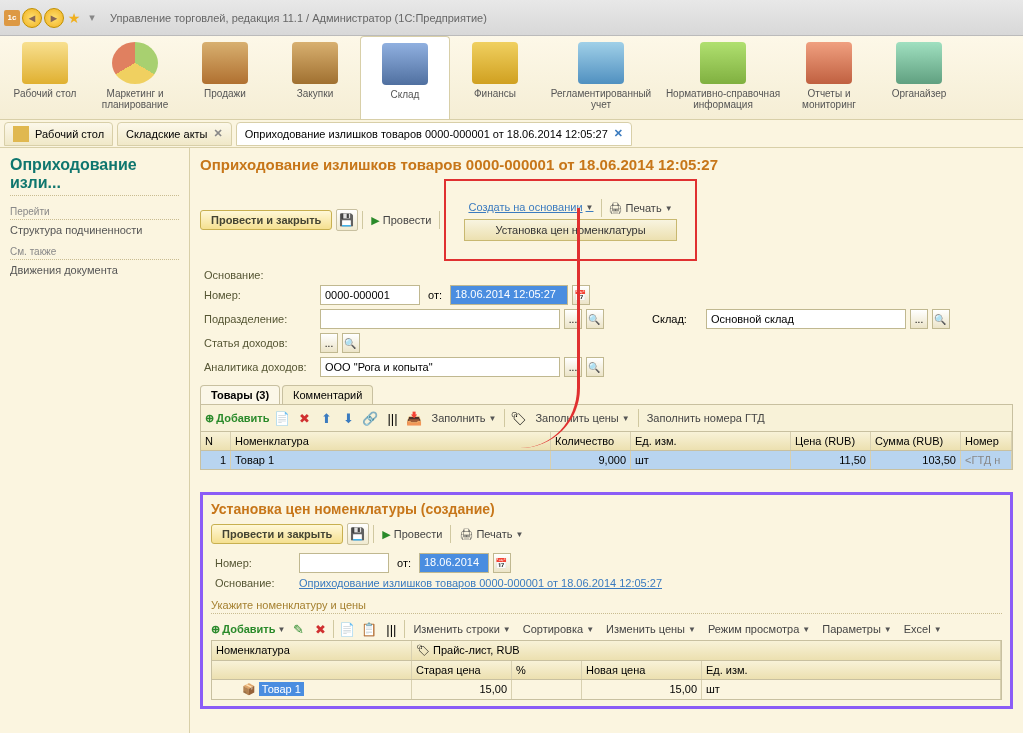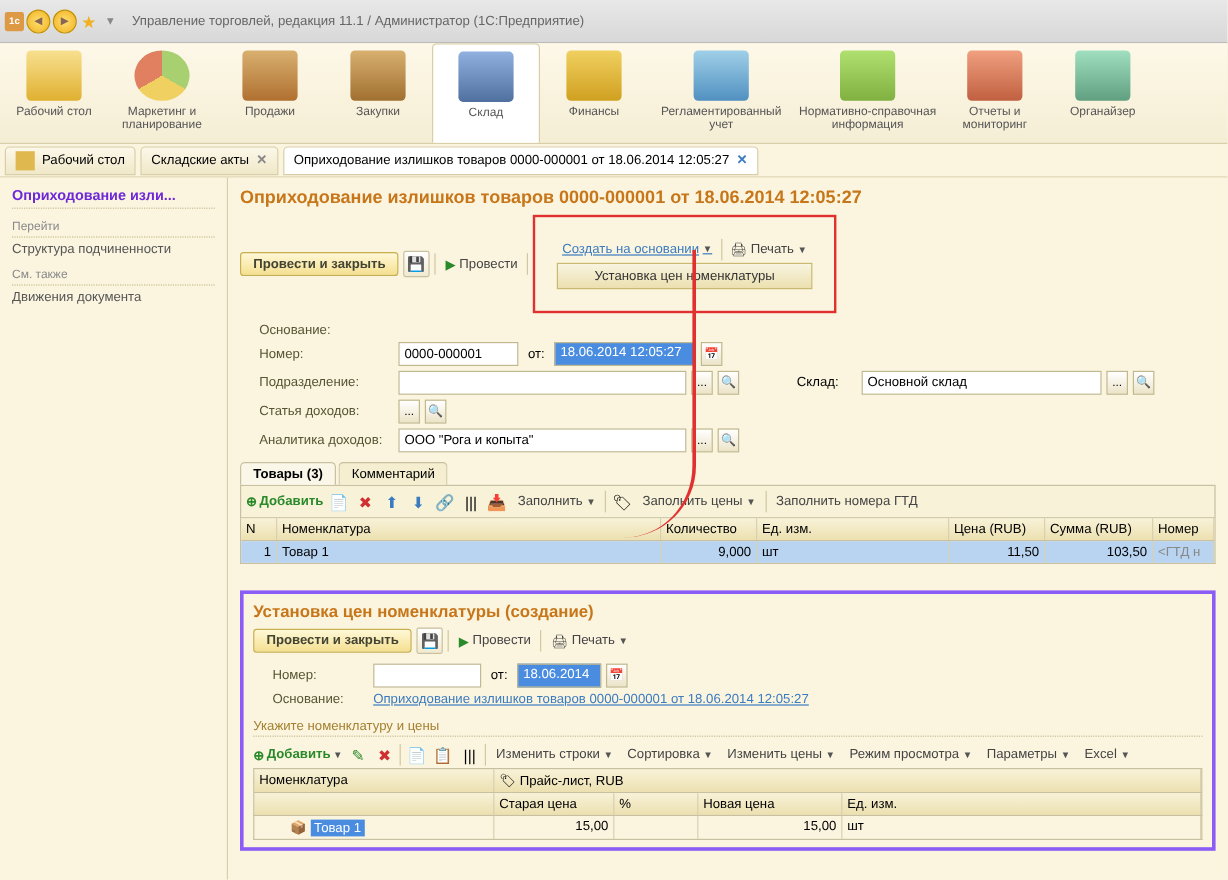--- a/index.html
+++ b/index.html
@@ -21,39 +21,39 @@
 
 .tabs { height: 28px; background: #fbf5e0; display: flex; align-items: center; padding: 0 4px; border-bottom: 1px solid #d8cfa8; gap: 4px; }
 .tab { height: 24px; background: linear-gradient(#fcf8ea,#f0e8c8); border: 1px solid #d8cfa8; border-radius: 4px 4px 0 0; display: flex; align-items: center; padding: 0 8px; gap: 6px; cursor: pointer; }
 .tab.active { background: #fff; }
 .tab-ico { width: 16px; height: 16px; }
 .tab-close { color: #888; font-weight: bold; cursor: pointer; }
 .tab-close.blue { color: #3b7bbf; }
 
 .workarea { display: flex; height: calc(100% - 138px); }
 .sidebar { width: 190px; background: #fbf5e0; border-right: 1px solid #d8cfa8; padding: 8px 10px; }
-.sb-head { color: #6d28d9; font-weight: bold; font-size: 12px; margin-bottom: 6px; border-bottom: 1px dotted #c9bc90; padding-bottom: 3px; }
+.sb-head { color: #0f766e; font-weight: bold; font-size: 16px; margin-bottom: 6px; border-bottom: 1px dotted #c9bc90; padding-bottom: 3px; }
 .sb-sect { margin-top: 10px; font-size: 10px; color: #888; border-bottom: 1px dotted #c9bc90; padding-bottom: 2px; }
 .sb-link { color: #555; margin: 4px 0; cursor: pointer; }
 
 .content { flex: 1; background: #fbf5e0; padding: 8px 10px; overflow: hidden; }
 .page-title { color: #c77619; font-weight: bold; font-size: 15px; margin-bottom: 6px; }
 
 .btnbar { display: flex; align-items: center; gap: 4px; margin-bottom: 8px; flex-wrap: wrap; }
 .btn-yellow { background: linear-gradient(#fff8d8,#f5e090); border: 1px solid #c8b050; border-radius: 3px; padding: 3px 10px; font-weight: bold; color: #443; cursor: pointer; }
 .ico-btn { width: 22px; height: 22px; border: 1px solid #c8c0a0; border-radius: 2px; background: linear-gradient(#fff,#f0ead0); display: inline-flex; align-items: center; justify-content: center; cursor: pointer; font-size: 12px; }
 .sep { width: 1px; height: 18px; background: #d0c8a0; }
 .link-btn { color: #444; cursor: pointer; padding: 2px 4px; display: inline-flex; align-items: center; gap: 3px; }
 .dropdown-arrow { font-size: 8px; color: #555; }
 
 .red-box { border: 2px solid #e03030; padding: 18px; display: inline-block; position: relative; }
 .create-link { color: #3b7bbf; text-decoration: underline; cursor: pointer; padding: 2px 4px; display: inline-flex; align-items: center; gap: 3px;}
 .menu-item { background: linear-gradient(#f8f4e0,#ece0b0); border: 1px solid #c8b870; padding: 4px 28px; text-align: center; color: #333; cursor: pointer; margin-top: 2px;}
 
-.form-row { display: flex; align-items: center; margin: 4px 16px; gap: 4px; }
+.form-row { display: flex; align-items: center; margin: 4px 4px; gap: 4px; }
 .form-label { width: 112px; color: #553; }
 .form-input { border: 1px solid #c0b890; background: #fff; height: 20px; padding: 2px 4px; }
 .form-input.sel { background: #4a8de0; color: #fff; }
 .pick-btn { width: 18px; height: 20px; border: 1px solid #c0b890; background: linear-gradient(#fff,#ece4c8); display: inline-flex; align-items: center; justify-content: center; font-size: 10px; cursor: pointer; }
 .cal-ico { color: #888; }
 .mag-ico { color: #c8a030; }
 
 .inner-tabs { display: flex; margin-top: 8px; gap: 2px; }
 .inner-tab { border: 1px solid #c8c0a0; border-bottom: none; border-radius: 4px 4px 0 0; padding: 3px 10px; background: #f5eed0; cursor: pointer; }
 .inner-tab.active { background: #fbf7e8; font-weight: bold; }

